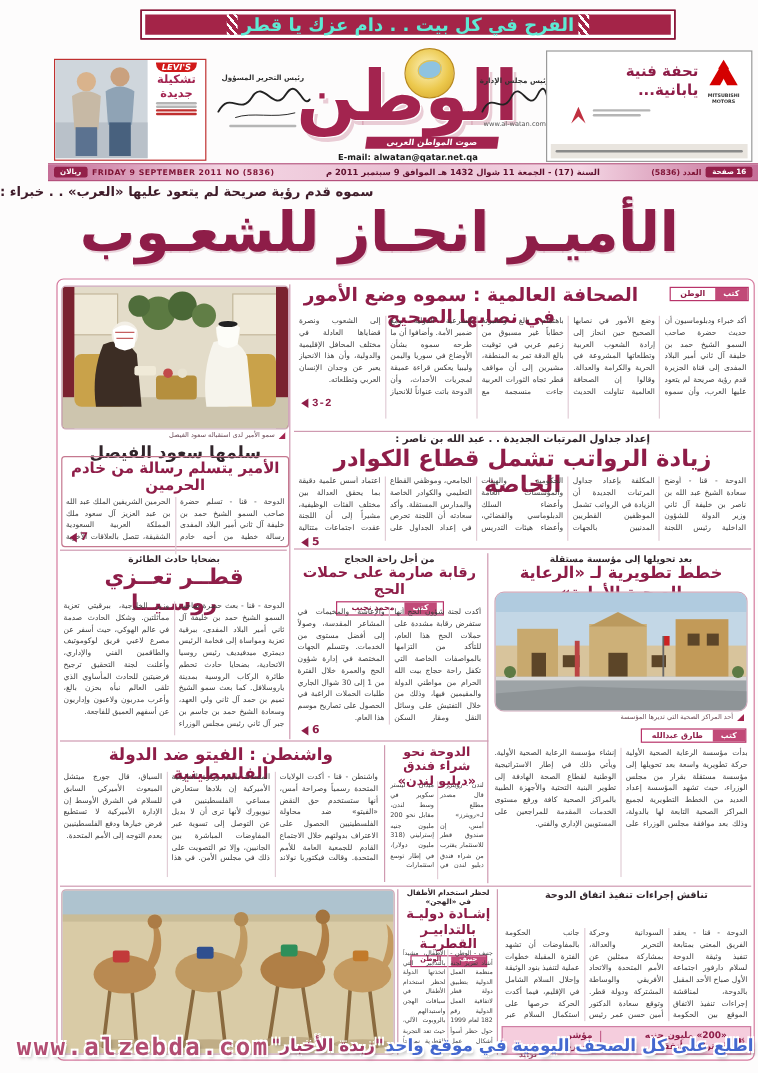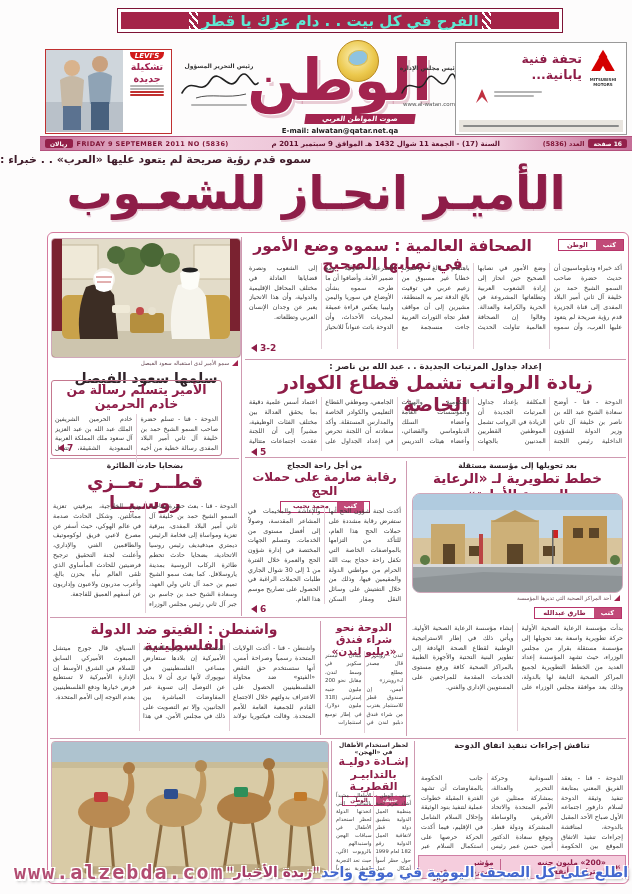--- a/index.html
+++ b/index.html
@@ -251,37 +251,37 @@
       <ellipse cx="138" cy="31" rx="8" ry="2.6" fill="#222"></ellipse>
       <rect x="60" y="66" width="18" height="8" rx="2" fill="#f0ead8"></rect>
     </svg>
   </div>
   <div class="abs caption" style="left:8px; top:127px; width:182px; justify-content:flex-start;">
     <span class="mark"></span>
     <span>سمو الأمير لدى استقباله سعود الفيصل</span>
   </div>
 
   <div class="abs kicker" style="left:3px; top:137px; width:190px; font-size:14px;">سلمها سعود الفيصل</div>
-  <div class="abs boxed" style="left:3px; top:147px; width:171px; height:76px; padding:2px 3px;">
+  <div class="abs boxed" style="left:3px; top:147px; width:190px; height:76px; padding:2px 3px;">
     <div class="headline" style="font-size:12.5px;">الأمير يتسلم رسالة من خادم الحرمين</div>
     <div class="body-text cols2" style="height:48px; margin-top:2px;">الدوحة - قنا - تسلم حضرة صاحب السمو الشيخ حمد بن خليفة آل ثاني أمير البلاد المفدى رسالة خطية من أخيه خادم الحرمين الشريفين الملك عبد الله بن عبد العزيز آل سعود ملك المملكة العربية السعودية الشقيقة، تتصل بالعلاقات الأخوية بين البلدين الشقيقين وسبل دعمها وتعزيزها، إضافة إلى القضايا الإقليمية والدولية ذات الاهتمام المشترك. قام بتسليم الرسالة صاحب السمو الملكي الأمير سعود الفيصل وزير خارجية المملكة العربية السعودية خلال استقبال سمو أمير البلاد له بالديوان الأميري بعد ظهر أمس.</div>
     <div class="pageref" style="left:6px; bottom:2px;">
       <span class="tri"></span>
         <span class="num">7</span>
     </div>
   </div>
 
   <div class="abs" style="left:197px; top:4px; width:381px; height:120px;">
     <div class="chip abs" style="right:2px; top:2px;">
       <span class="solid">كتب</span>
       <span class="name">الوطن</span>
     </div>
     <div class="headline" style="font-size:15.5px; margin:1px 92px 0 6px;">الصحافة العالمية : سموه وضع الأمور في نصابها الصحيح</div>
     <div class="body-text cols5 abs" style="left:4px; right:4px; top:26px; height:86px;">أكد خبراء ودبلوماسيون أن حديث حضرة صاحب السمو الشيخ حمد بن خليفة آل ثاني أمير البلاد المفدى إلى قناة الجزيرة قدم رؤية صريحة لم يتعود عليها العرب، وأن سموه وضع الأمور في نصابها الصحيح حين انحاز إلى إرادة الشعوب العربية وتطلعاتها المشروعة في الحرية والكرامة والعدالة. وقالوا إن الصحافة العالمية تناولت الحديث باهتمام بالغ واعتبرته خطاباً غير مسبوق من زعيم عربي في توقيت بالغ الدقة تمر به المنطقة، مشيرين إلى أن مواقف قطر تجاه الثورات العربية جاءت منسجمة مع الشرعية الدولية ومع ضمير الأمة. وأضافوا أن ما طرحه سموه بشأن الأوضاع في سوريا واليمن وليبيا يعكس قراءة عميقة لمجريات الأحداث، وأن الدوحة باتت عنواناً للانحياز إلى الشعوب ونصرة قضاياها العادلة في مختلف المحافل الإقليمية والدولية، وأن هذا الانحياز يعبر عن وجدان الإنسان العربي وتطلعاته.</div>
-    <div class="pageref" style="left:6px; bottom:4px;">
+    <div class="pageref" style="left:6px; bottom:16px;font-family:Liberation Mono, monospace;">
       <span class="tri"></span>
         <span class="num">3-2</span>
     </div>
   </div>
 
   <div class="abs" style="left:197px; top:128px; width:381px; height:96px;">
     <div class="kicker" style="font-size:8.5px;">إعداد جداول المرتبات الجديدة . . عبد الله بن ناصر :</div>
     <div class="headline" style="font-size:19px; margin-top:1px;">زيادة الرواتب تشمل قطاع الكوادر الخاصة</div>
     <div class="body-text cols5 abs" style="left:4px; right:4px; top:36px; height:54px;">الدوحة - قنا - أوضح سعادة الشيخ عبد الله بن ناصر بن خليفة آل ثاني وزير الدولة للشؤون الداخلية رئيس اللجنة المكلفة بإعداد جداول المرتبات الجديدة أن الزيادة في الرواتب تشمل الموظفين القطريين المدنيين بالجهات الحكومية والهيئات والمؤسسات العامة وأعضاء السلك الدبلوماسي والقضائي، وأعضاء هيئات التدريس الجامعي، وموظفي القطاع التعليمي والكوادر الخاصة والمدارس المستقلة. وأكد سعادته أن اللجنة تحرص في إعداد الجداول على اعتماد أسس علمية دقيقة بما يحقق العدالة بين مختلف الفئات الوظيفية، مشيراً إلى أن اللجنة عقدت اجتماعات متتالية للوصول إلى الصيغة النهائية التي ستعلن قريباً، وتشمل هذه الزيادة كذلك الموظفين المعينين بالجهات العسكرية وفق أحكام قانون إدارة الموارد البشرية.</div>
     <div class="pageref" style="left:6px; bottom:0;">

